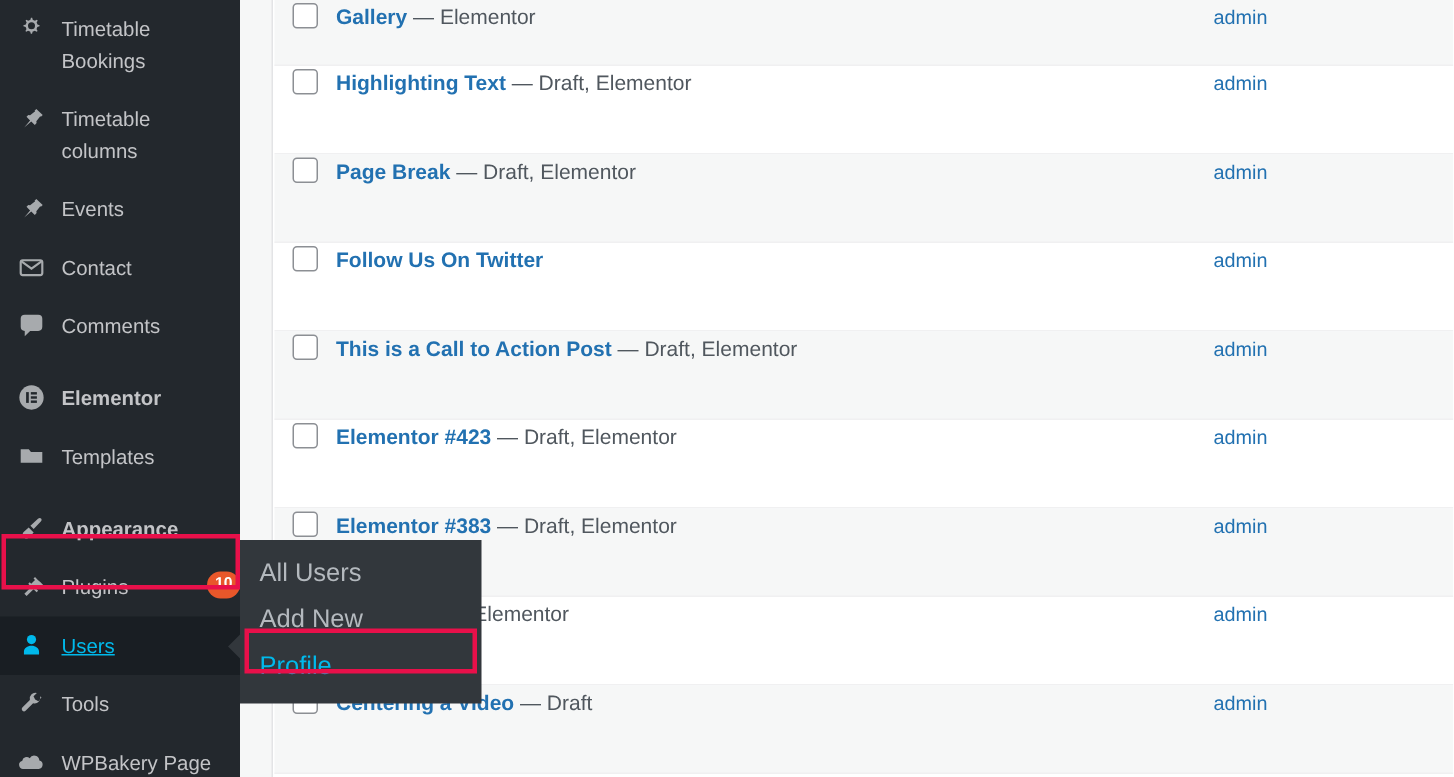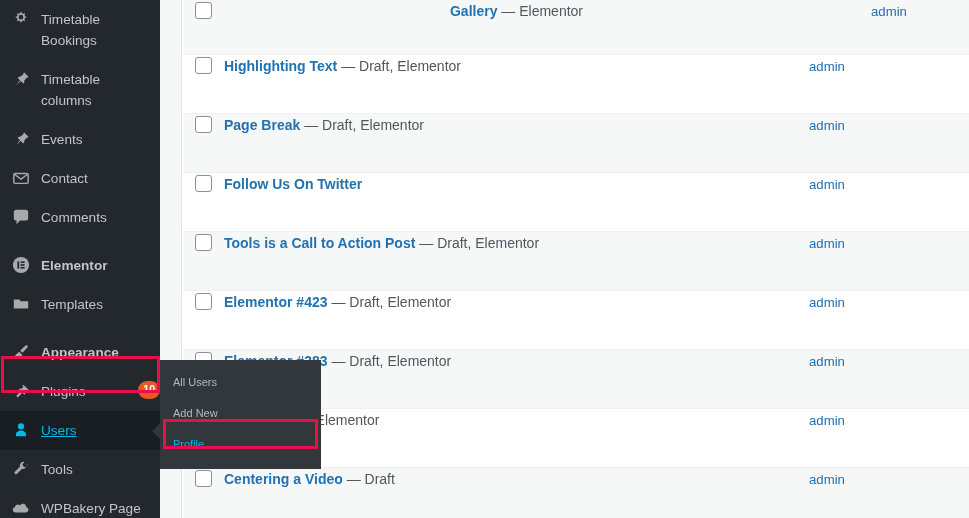--- a/index.html
+++ b/index.html
@@ -104,21 +104,21 @@
     left: 160px;
     top: 360px;
     width: 161px;
     background: #32373c;
     z-index: 30;
     padding: 7px 0 9px 0;
   }
   .sub-item {
     display: block;
     padding: 5px 0 6px 13px;
-    font-size: 11px;
+    font-size: 17px;
     line-height: 20px;
     color: #b4b9be;
     cursor: pointer;
   }
   .sub-item.current { color: #00b9eb; }
 
   
   #content {
     position: absolute;
     left: 160px; top: 0;
@@ -142,21 +142,21 @@
   }
   .row {
     position: relative;
     height: 59px;
     display: flex;
     align-items: flex-start;
     background: #ffffff;
     border-bottom: 1px solid #f0f0f1;
   }
   .row.alt { background: #f6f7f7; }
-  .row-first { height: 55px; text-align: center; }
+  .row-first { height: 44px; }
   .row .cb-cell {
     flex: 0 0 41px;
     padding-top: 2px;
     padding-left: 12px;
   }
   .checkbox {
     width: 17px;
     height: 17px;
     border: 1px solid #8c8f94;
     border-radius: 3px;
@@ -354,21 +354,21 @@
           <span class="title-link">Follow Us On Twitter</span><span class="title-meta"></span>
         </div>
         <div class="author-cell">admin</div>
       </div>
 
       <div class="row alt">
         <div class="cb-cell">
           <span class="checkbox"></span>
         </div>
         <div class="title-cell">
-          <span class="title-link">Tools is a Call to Action Post</span><span class="title-meta"> — Draft, Elementor</span>
+          <span class="title-link">This is a Call to Action Post</span><span class="title-meta"> — Draft, Elementor</span>
         </div>
         <div class="author-cell">admin</div>
       </div>
 
       <div class="row">
         <div class="cb-cell">
           <span class="checkbox"></span>
         </div>
         <div class="title-cell">
           <span class="title-link">Elementor #423</span><span class="title-meta"> — Draft, Elementor</span>

